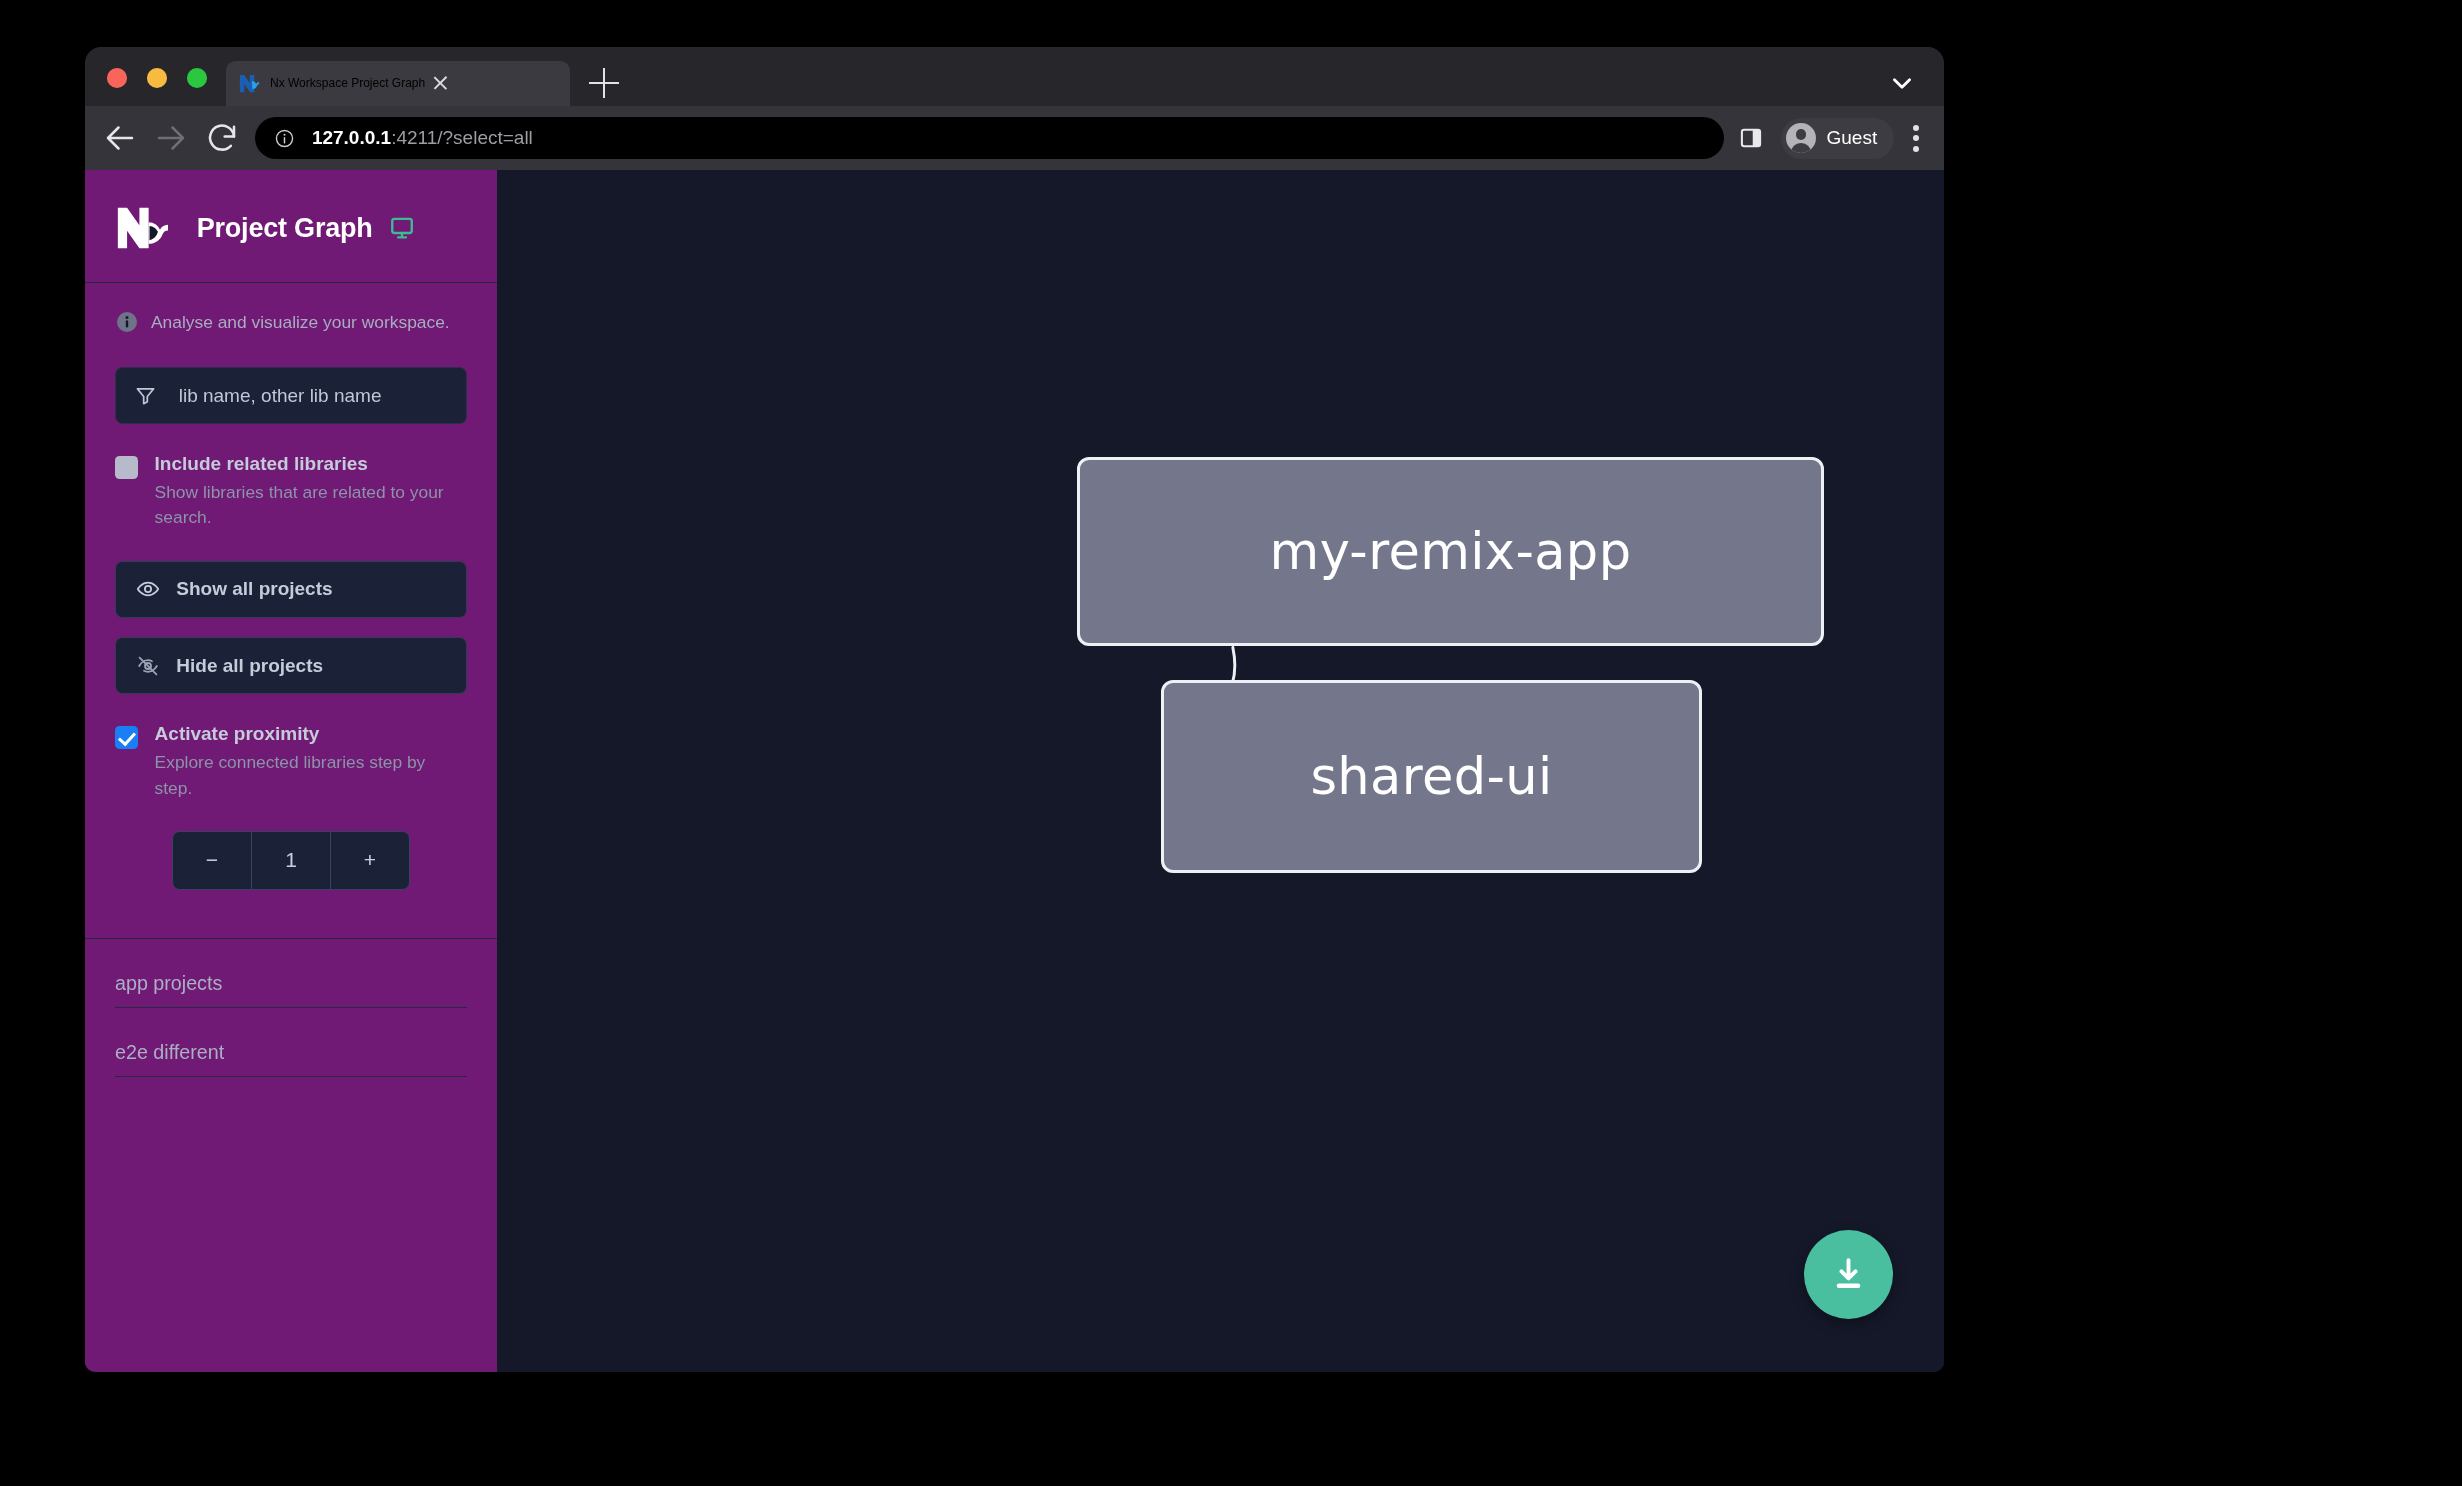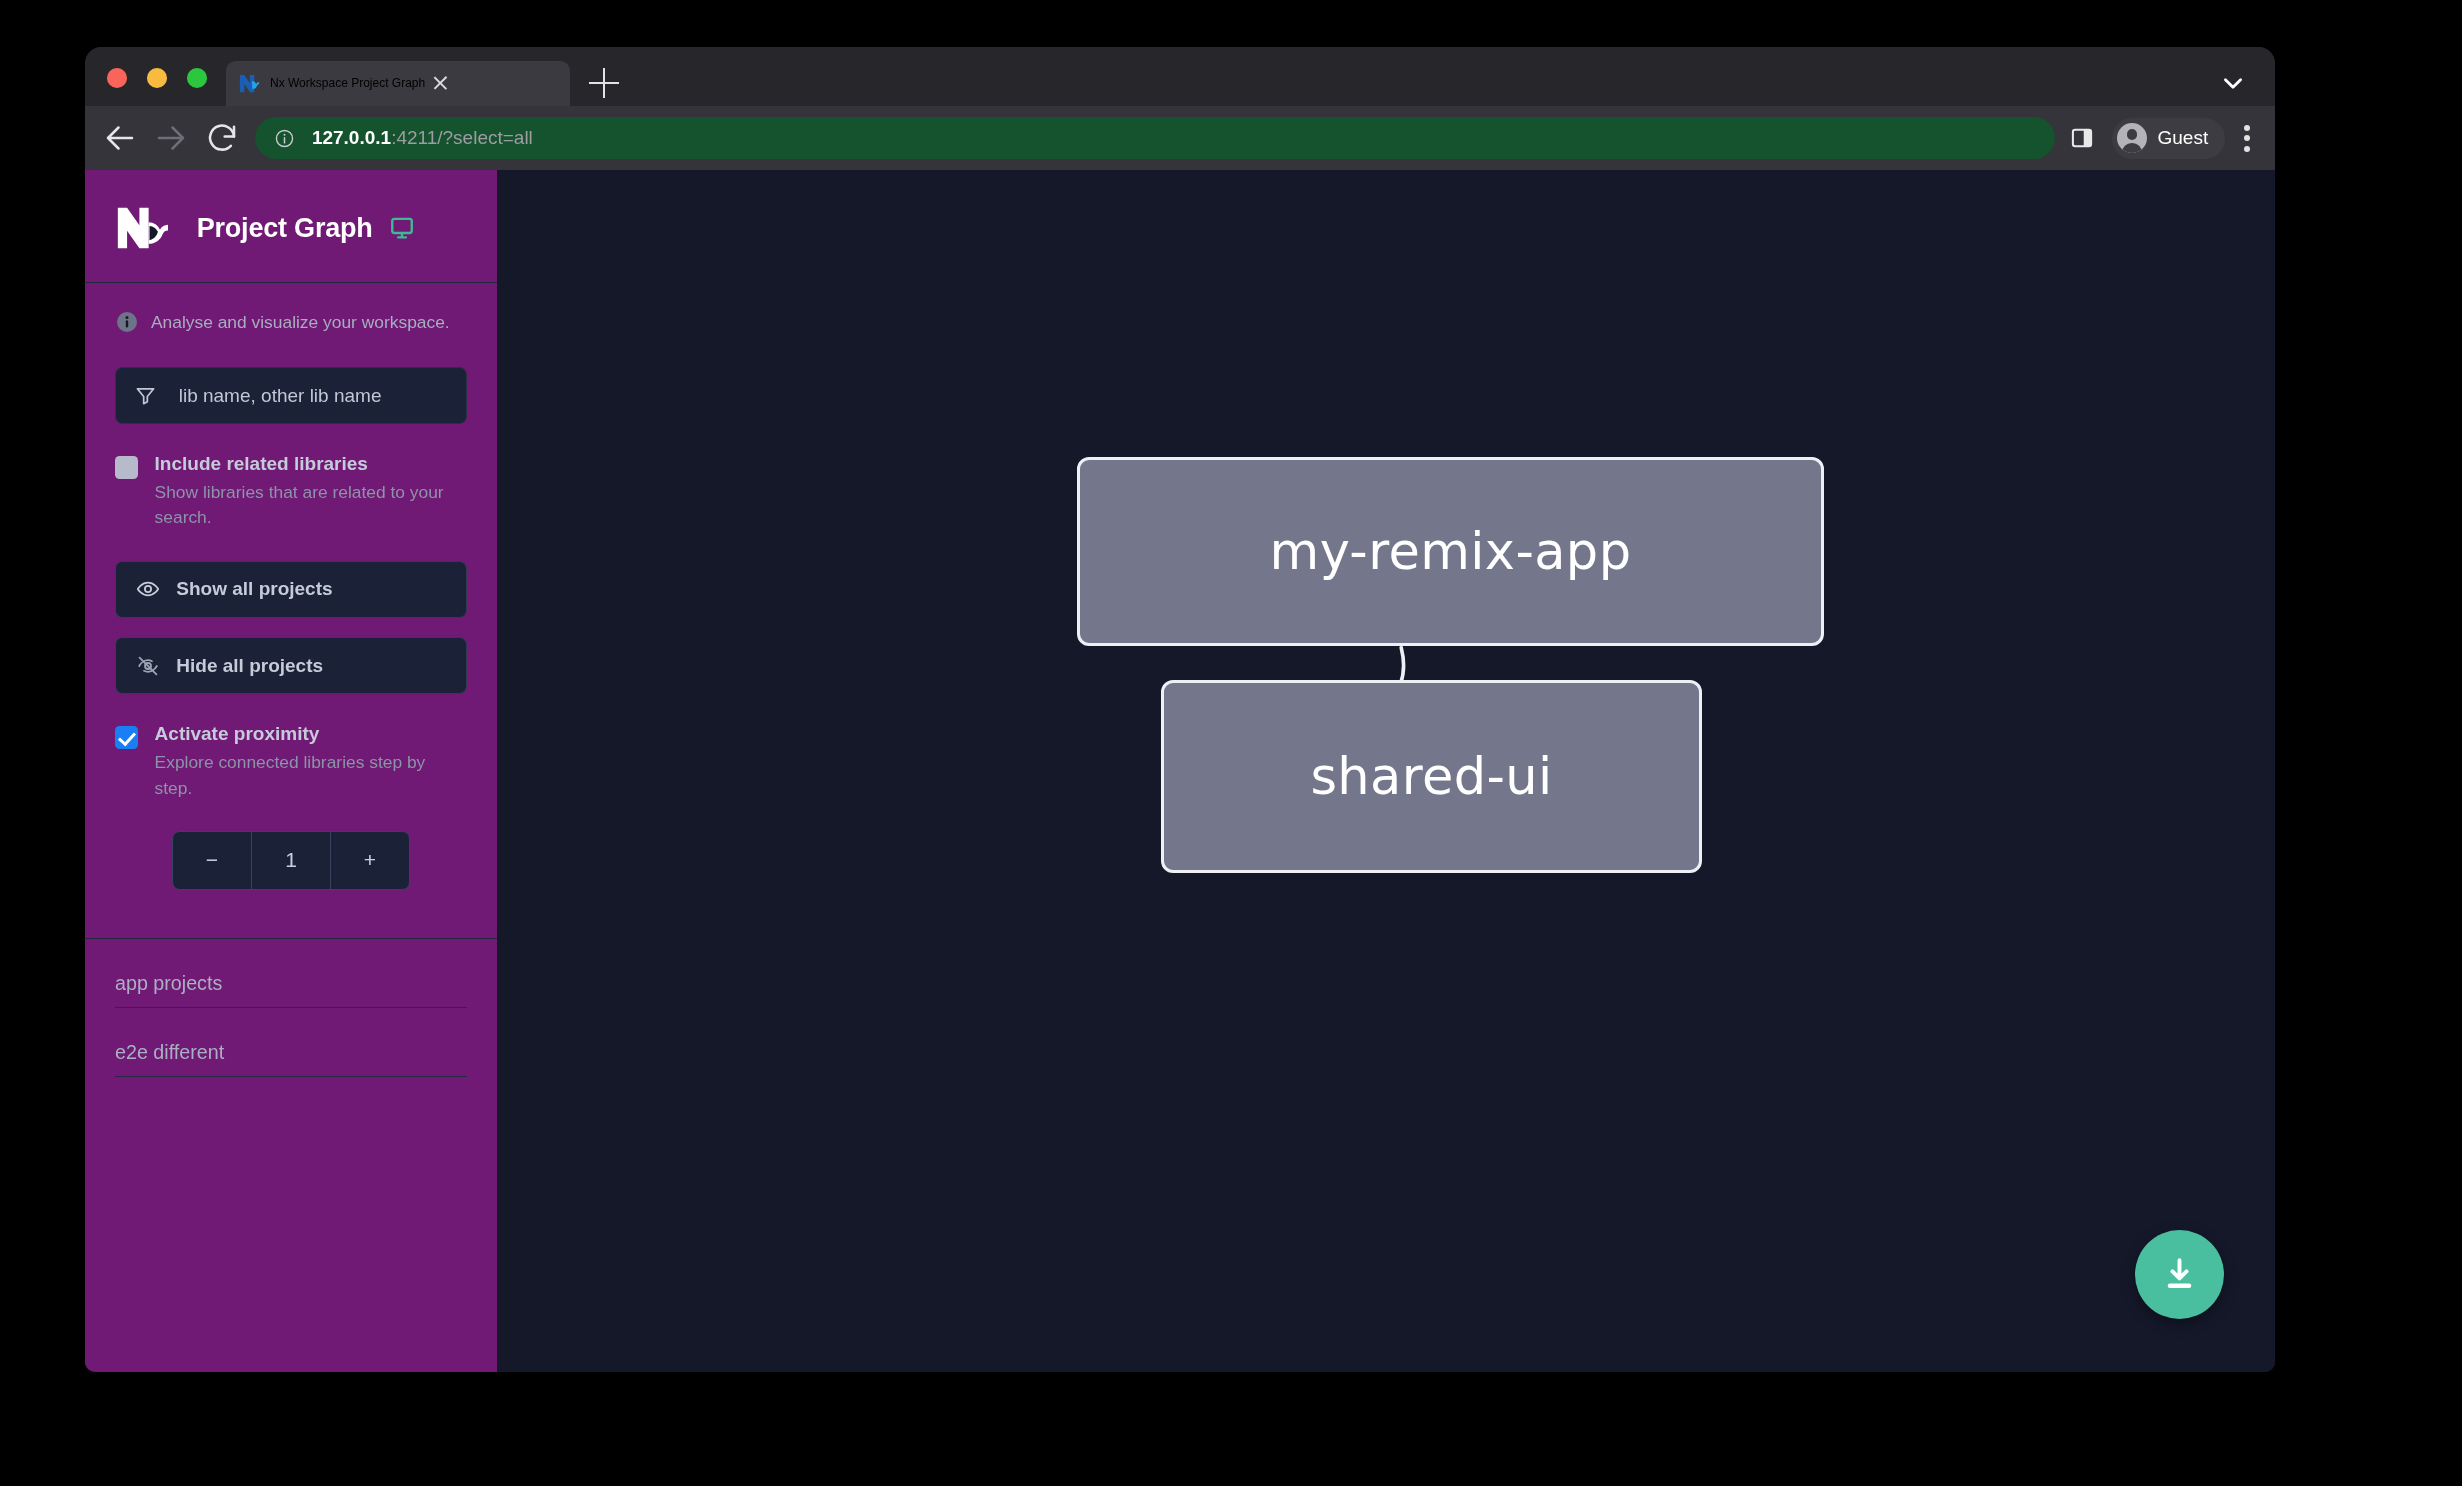--- a/index.html
+++ b/index.html
@@ -10,21 +10,21 @@
     height: 1487px;
     overflow: hidden;
     font-family: "Liberation Sans", sans-serif;
   }
 
   
   #browser-window {
     position: absolute;
     left: 85px;
     top: 47px;
-    width: 2190px;
+    width: 1859px;
     height: 1325px;
     background: #27262b;
     border-radius: 16.6px 16.6px 10.6px 10.6px;
     overflow: hidden;
     box-shadow: 0 13.6px 45px rgba(0,0,0,.8);
   }
 
   
   #tab-strip {
     position: relative;
@@ -110,21 +110,21 @@
   }
   .nav-btn {
     width: 36px; height: 36px;
     margin-right: 15px;
     position: relative;
     flex: 0 0 auto;
   }
   #omnibox {
     flex: 1 1 auto;
     height: 42px;
-    background: #14532d;
+    background: #000000;
     border-radius: 21px;
     display: flex;
     align-items: center;
     padding: 0 19.7px;
     box-sizing: border-box;
     margin-right: 13.6px;
   }
   #site-info-icon { width: 21px; height: 21px; flex: 0 0 auto; margin-right: 16.6px; }
   #url-text {
     font-size: 19px;

